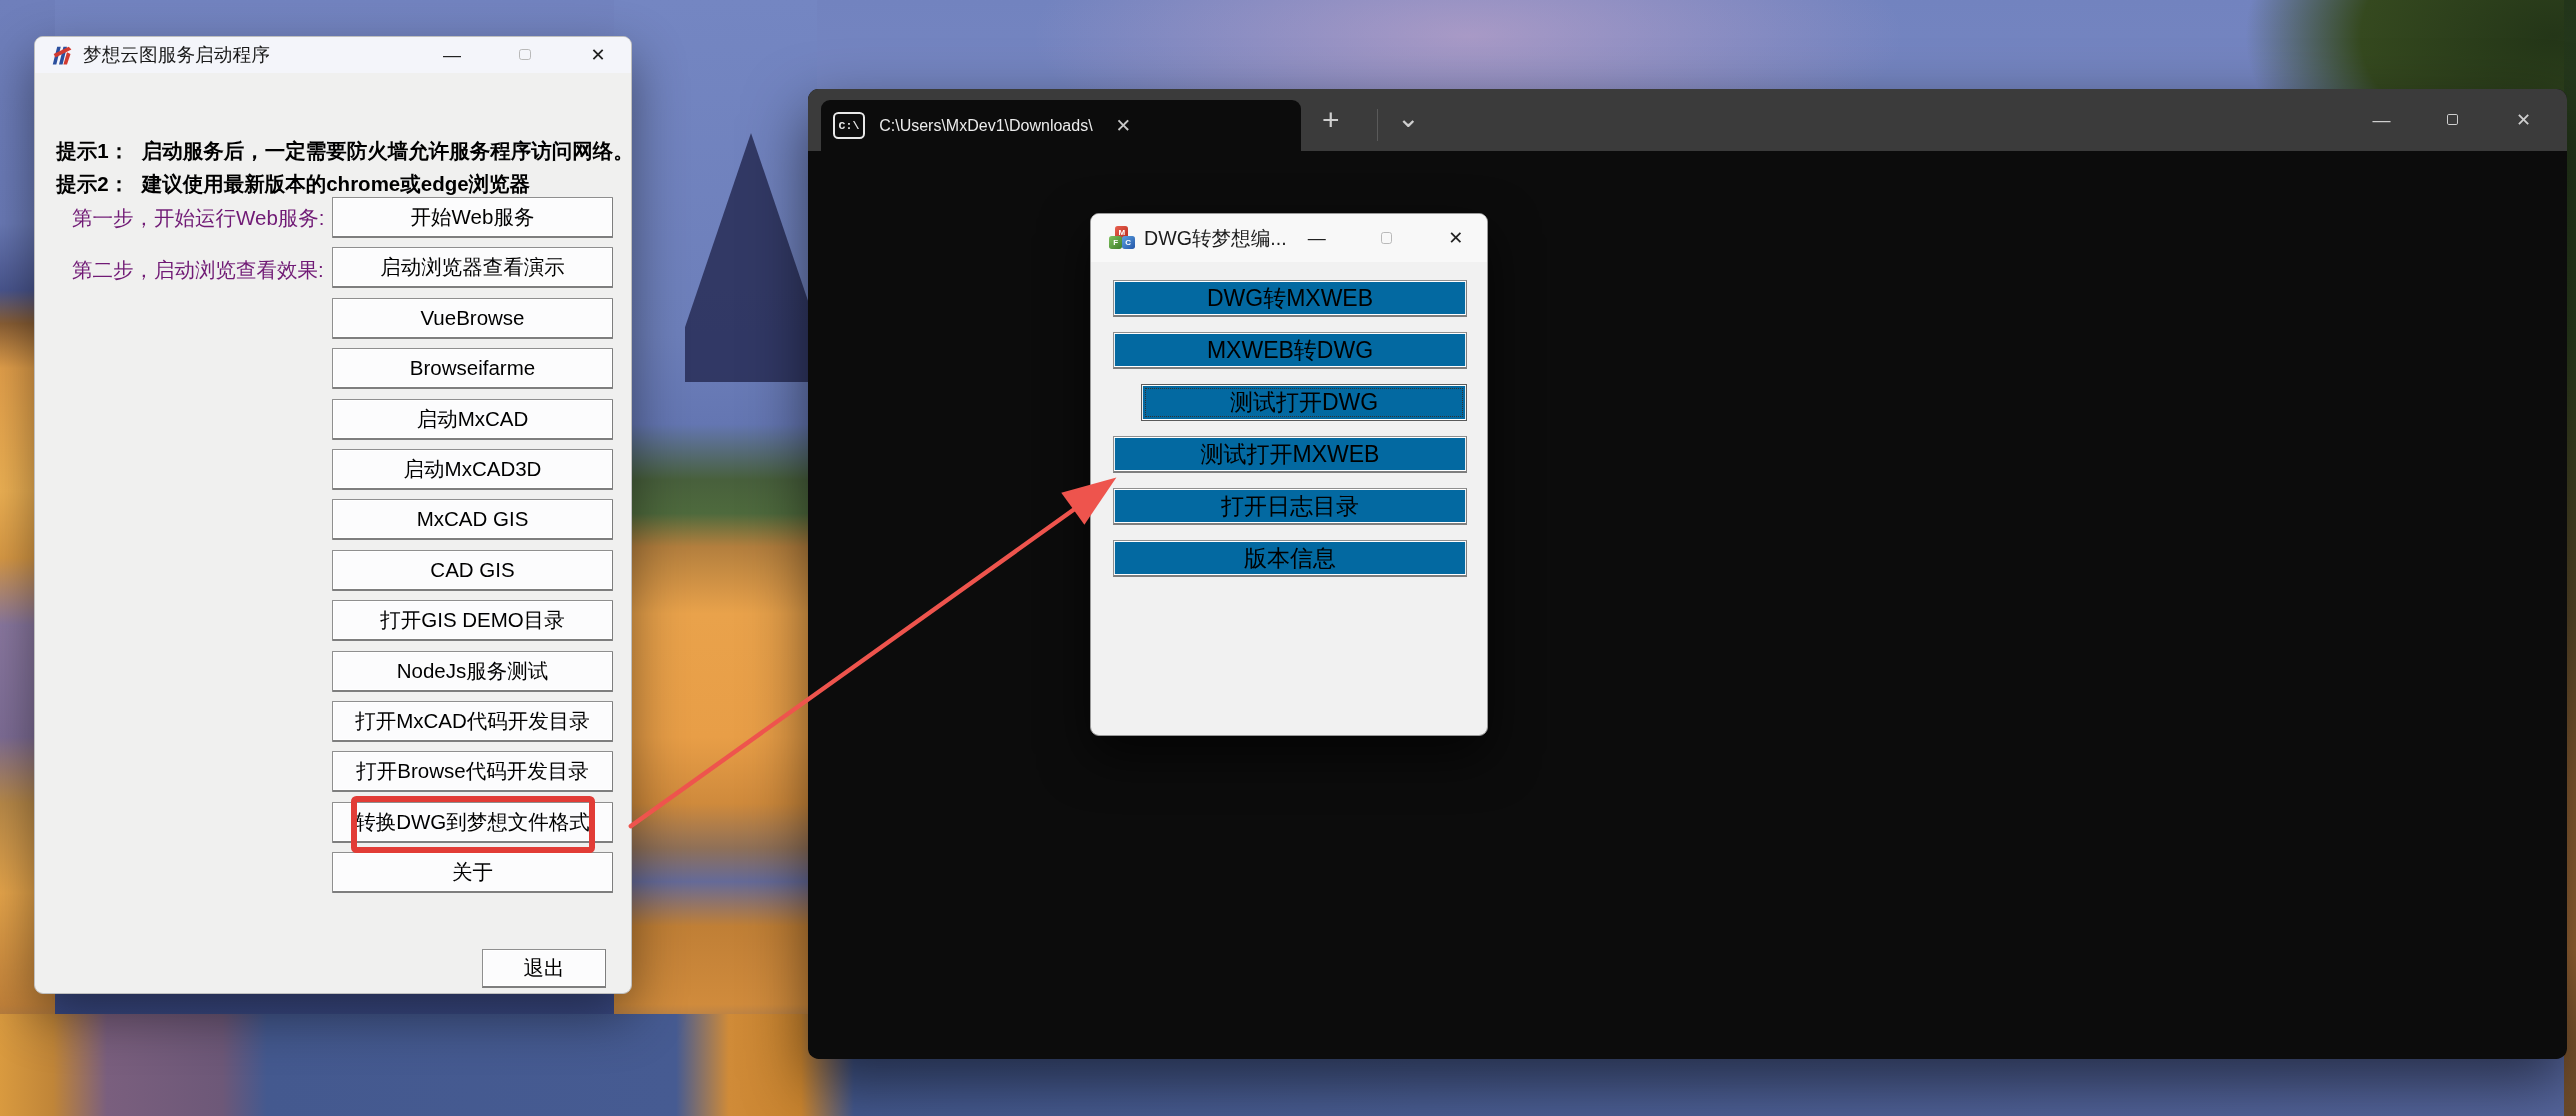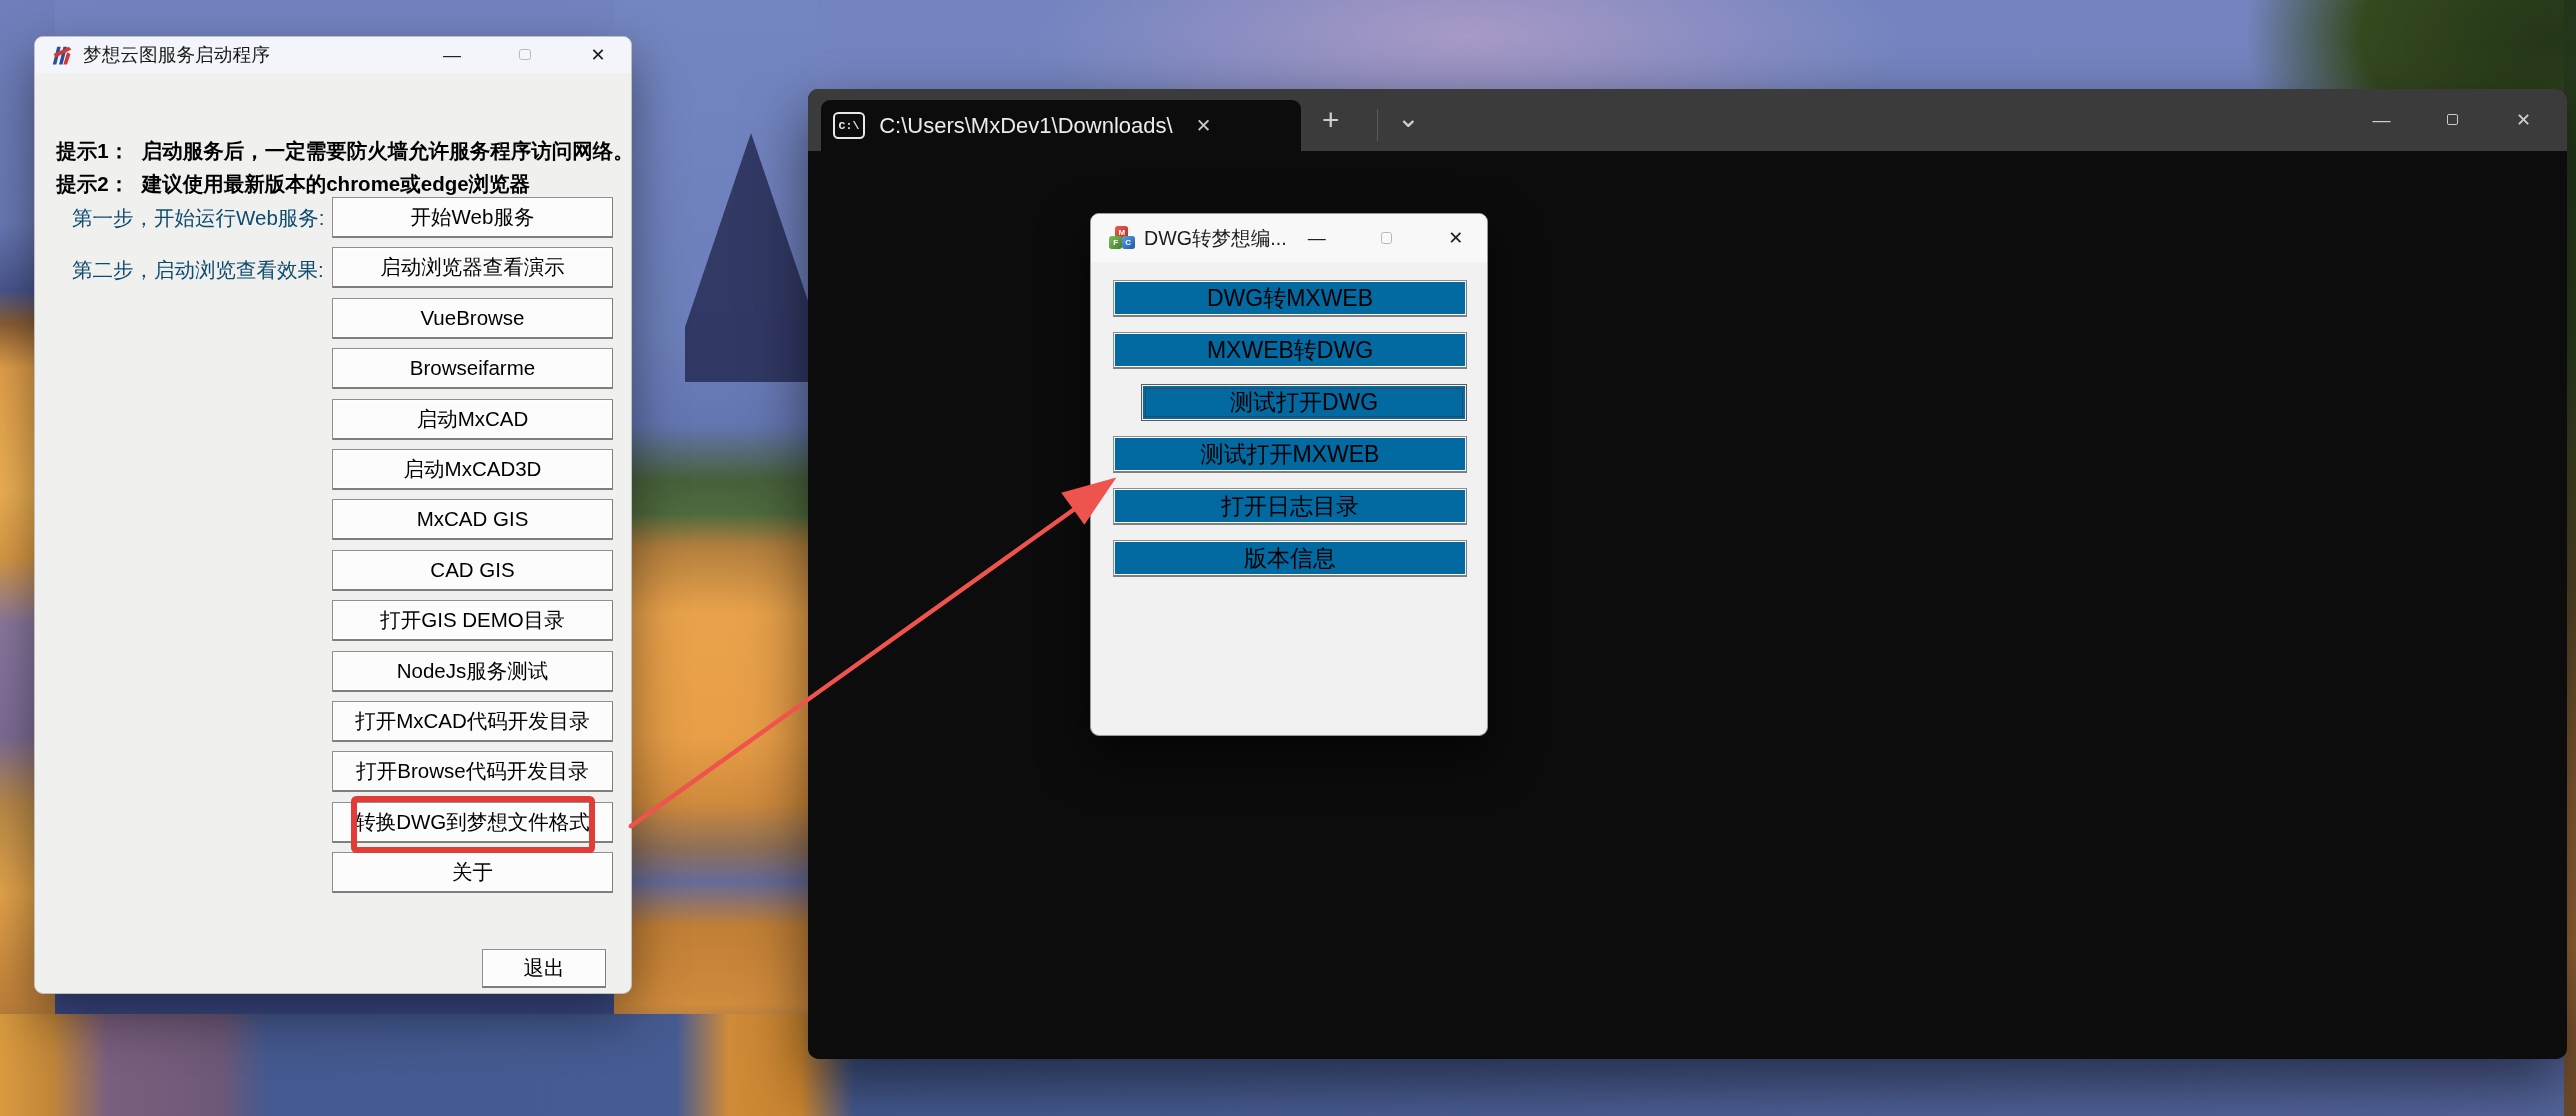--- a/index.html
+++ b/index.html
@@ -30,21 +30,21 @@
 
   
   .launcher{position:absolute;left:34px;top:36px;width:598px;height:958px;background:#f0f0ef;
     border:0.9px solid #bfbfbf;border-radius:9px;box-shadow:0 21.3px 53px rgba(0,0,0,.45);overflow:hidden;}
   .launcher .titlebar{position:absolute;left:0;top:0;right:0;height:36px;background:#f4f5fa;
     display:flex;align-items:center;padding-left:16px;}
   .launcher .title{font-size:18.7px;color:#1b1b1b;margin-left:10.7px;}
   .launcher .tb-ctrls{position:absolute;right:12.5px;top:2.7px;display:flex;gap:32px;}
   .hint-row{position:absolute;left:21.3px;font-size:20.5px;color:#000;white-space:nowrap;font-weight:bold;}
   .hint-label{margin-right:12.5px;}
-  .step-label{position:absolute;left:37px;font-size:20.5px;color:#0c4a6e;white-space:nowrap;}
+  .step-label{position:absolute;left:37px;font-size:20.5px;color:#701a75;white-space:nowrap;}
   .btn-col{position:absolute;left:297px;top:160px;width:281px;display:flex;flex-direction:column;gap:9.4px;border-radius:25px;}
   .win-btn{height:41px;background:#fcfcfd;border:0.9px solid #8f8f8f;border-right:1.8px solid #7e7e7e;
     border-bottom:2.7px solid #7e7e7e;border-radius:0.9px;font-size:20.5px;color:#000;cursor:pointer;
     box-shadow:inset 0 0 0 0.9px #fff;}
   .exit-btn{position:absolute;left:447px;top:912px;width:124px;height:39px;background:#fcfcfd;
     border:0.9px solid #8f8f8f;border-right:1.8px solid #7e7e7e;border-bottom:2.7px solid #7e7e7e;
     font-size:20.5px;color:#000;cursor:pointer;box-shadow:inset 0 0 0 0.9px #fff;}
   .red-box{position:absolute;left:316px;top:759px;width:244px;height:57px;border:6.2px solid #e23c36;
     border-radius:5.3px;pointer-events:none;}
 
@@ -53,21 +53,21 @@
 
   
   .terminal{position:absolute;left:808px;top:89px;width:1759px;height:970px;background:#0c0c0c;
     border-radius:10.7px;box-shadow:0 23px 62px rgba(0,0,0,.55);overflow:hidden;}
   .terminal .header{position:absolute;left:0;top:0;right:0;height:62px;background:#3b3b3b;}
   .term-tab{position:absolute;left:12.5px;top:10.7px;width:480px;height:52px;background:#0c0c0c;
     border-radius:9px 9px 0 0;display:flex;align-items:center;padding:0 12.5px;}
   .cmd-icon{width:32px;height:27px;border:2.2px solid #e8e8e8;border-radius:5.3px;color:#e8e8e8;
     font-size:11.6px;font-weight:bold;display:flex;align-items:center;justify-content:center;
     font-family:"Liberation Mono","DejaVu Sans Mono",monospace;}
-  .term-tab .tab-label{color:#ececec;font-size:22px;margin:0 23px 0 14.2px;white-space:nowrap;}
+  .term-tab .tab-label{color:#ececec;font-size:16px;margin:0 23px 0 14.2px;white-space:nowrap;}
   .tab-close{color:#c8c8c8;font-size:18.7px;cursor:pointer;}
   .term-newtab{position:absolute;left:514px;top:16px;color:#cfcfcf;font-size:30px;line-height:1;cursor:pointer;}
   .term-divider{position:absolute;left:569px;top:19.6px;width:0.9px;height:32px;background:#5a5a5a;}
   .term-chevron{position:absolute;left:589px;top:12.5px;color:#cfcfcf;font-size:27px;cursor:pointer;}
   .term-ctrls{position:absolute;right:23px;top:12.5px;display:flex;gap:30px;}
   .term-ctrls .titlebar-ctrl{color:#cfcfcf;height:36px;}
   .term-ctrls .max-square{border-color:#cfcfcf;border-radius:1.8px;}
 
   
   .dlg{position:absolute;left:1090px;top:213px;width:398px;height:523px;background:#f1f1f1;

